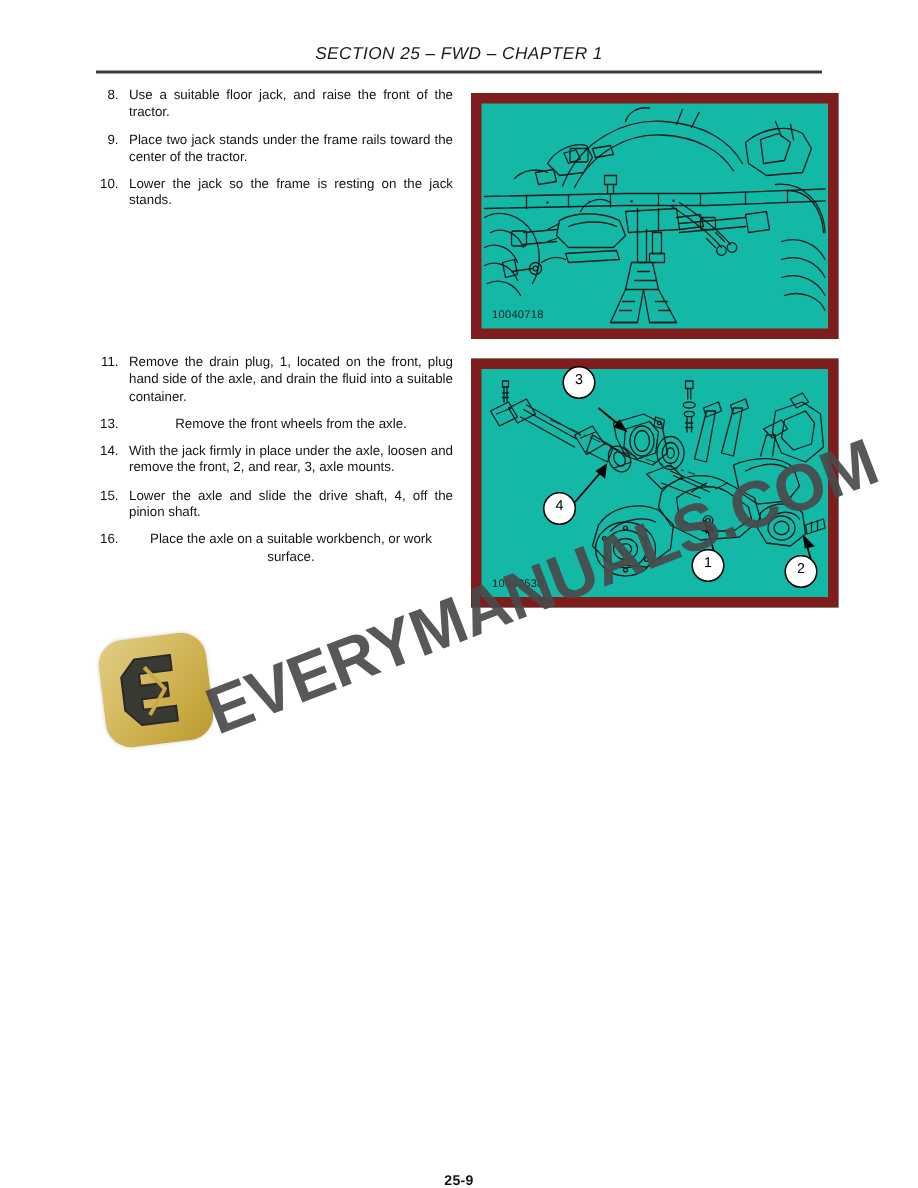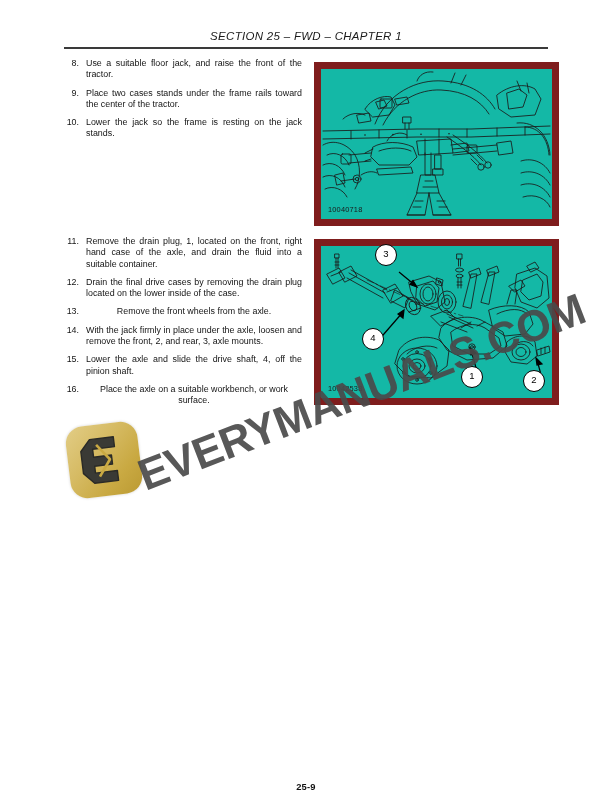--- a/index.html
+++ b/index.html
@@ -176,36 +176,32 @@
   <div id="header-title">SECTION 25 – FWD – CHAPTER 1</div>
   <div id="header-rule"></div>
 
   <div class="steps" id="steps-a">
     <div class="step">
       <span class="num">8.</span>
       <span class="txt">Use a suitable floor jack, and raise the front of the tractor.</span>
     </div>
     <div class="step">
       <span class="num">9.</span>
-      <span class="txt">Place two cases stands under the frame rails toward the center of the tractor.</span>
+      <span class="txt">Place two jack stands under the frame rails toward the center of the tractor.</span>
     </div>
     <div class="step">
       <span class="num">10.</span>
       <span class="txt">Lower the jack so the frame is resting on the jack stands.</span>
     </div>
   </div>
 
   <div class="steps" id="steps-b">
     <div class="step">
       <span class="num">11.</span>
-      <span class="txt">Remove the drain plug, 1, located on the front, right hand case of the axle, and drain the fluid into a suitable container.</span>
-    </div>
-    <div class="step">
-      <span class="num">12.</span>
-      <span class="txt">Drain the final drive cases by removing the drain plug located on the lower inside of the case.</span>
+      <span class="txt">Remove the drain plug, 1, located on the front, plug hand side of the axle, and drain the fluid into a suitable container.</span>
     </div>
     <div class="step nojust">
       <span class="num">13.</span>
       <span class="txt">Remove the front wheels from the axle.</span>
     </div>
     <div class="step">
       <span class="num">14.</span>
       <span class="txt">With the jack firmly in place under the axle, loosen and remove the front, 2, and rear, 3, axle mounts.</span>
     </div>
     <div class="step">

